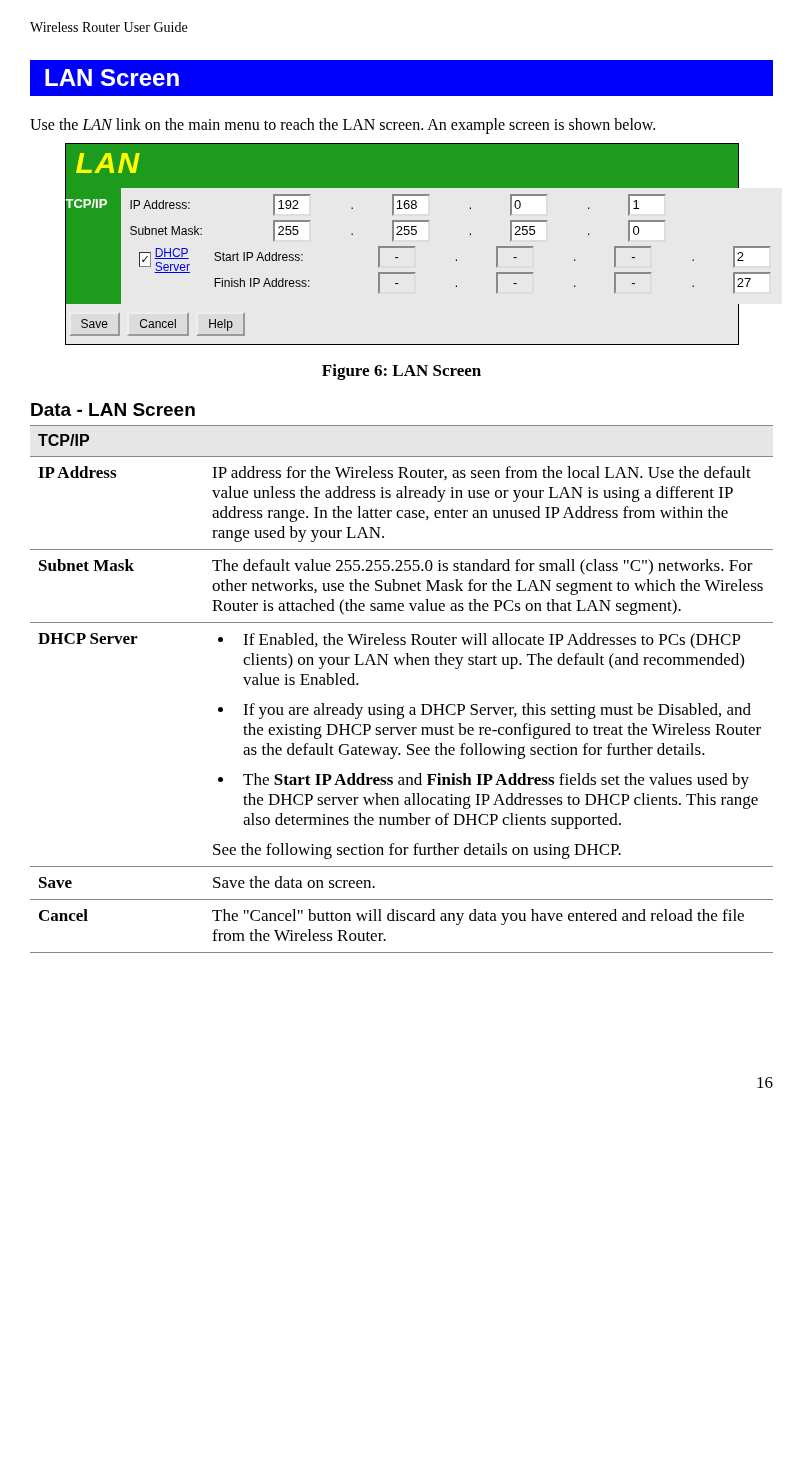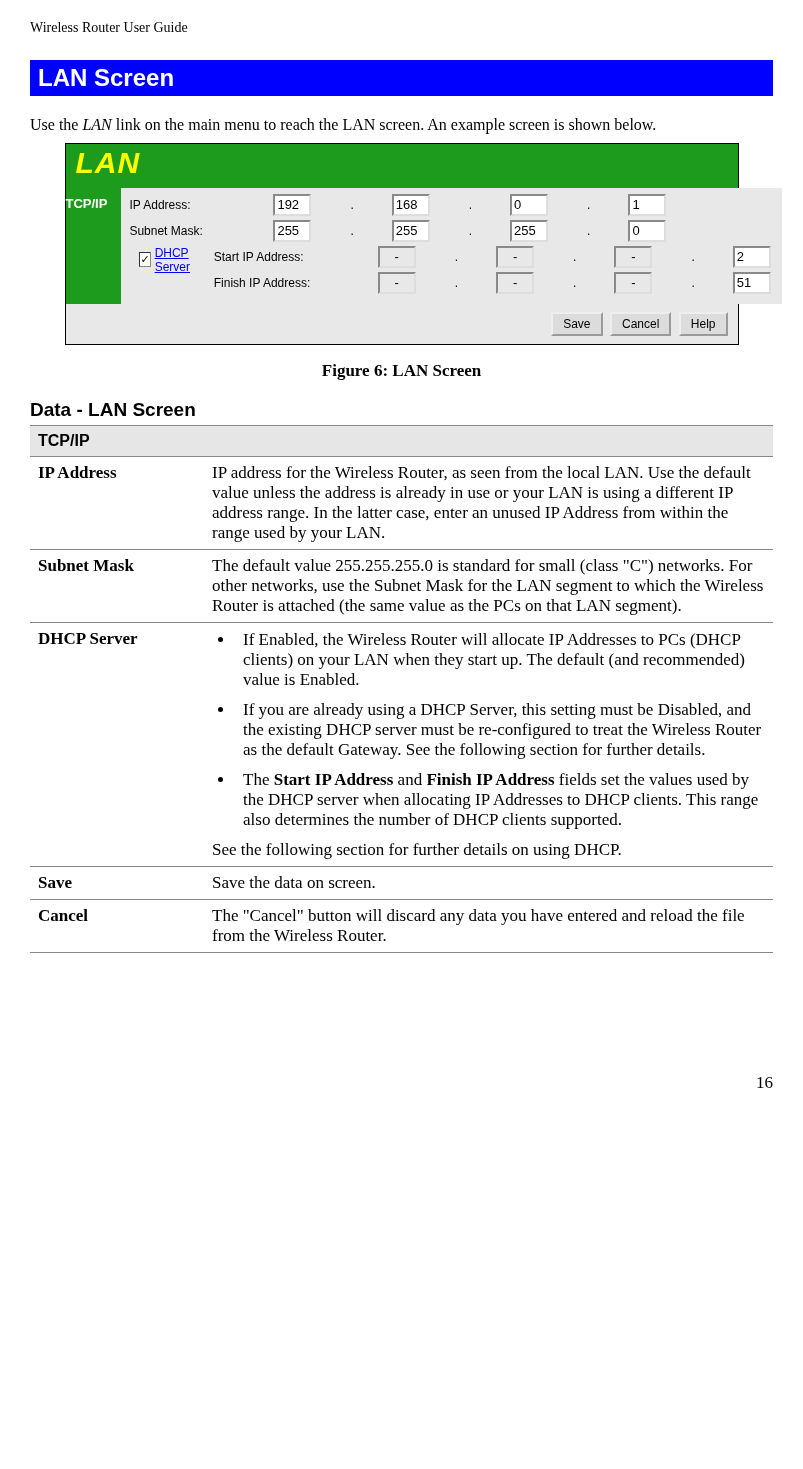--- a/index.html
+++ b/index.html
@@ -13,21 +13,21 @@
     .doc-header {
       font-size: 14px;
       margin-bottom: 24px;
     }
     .lan-screen-heading {
       background: #0000FF;
       color: white;
       font-family: Arial, sans-serif;
       font-size: 24px;
       font-weight: bold;
-      padding: 4px 8px;
+      padding: 4px 14px;
       margin-bottom: 18px;
     }
     .intro-text {
       font-size: 16px;
       line-height: 1.35;
       margin-bottom: 7px;
     }
     .intro-text em {
       font-style: italic;
     }
@@ -134,21 +134,20 @@
     .dhcp-link {
       color: #0000EE;
       text-decoration: underline;
       font-size: 12px;
     }
     .dhcp-fields {
       margin-left: 14px;
     }
     .button-row {
       background: #e8e8e8;
-      text-align: right;
       padding: 8px 10px 8px 0;
     }
     .ss-button {
       display: inline-block;
       border: 2px outset #eee;
       background: #dcdcdc;
       font-size: 12px;
       padding: 3px 10px;
       margin-left: 3px;
       font-family: Arial, sans-serif;
@@ -259,21 +258,21 @@
               <span class="ip-box">2</span>
             </div>
             <div class="form-row">
               <span class="form-label-wide">Finish IP Address:</span>
               <span class="ip-box ip-box-ro">-</span>
                 <span class="dot">.</span>
               <span class="ip-box ip-box-ro">-</span>
                 <span class="dot">.</span>
               <span class="ip-box ip-box-ro">-</span>
                 <span class="dot">.</span>
-              <span class="ip-box">51</span>
+              <span class="ip-box">27</span>
             </div>
           </div>
         </div>
       </div>
     </div>
     <div class="button-row">
       <span class="ss-button">Save</span>
       <span class="ss-button">Cancel</span>
       <span class="ss-button">Help</span>
     </div>

